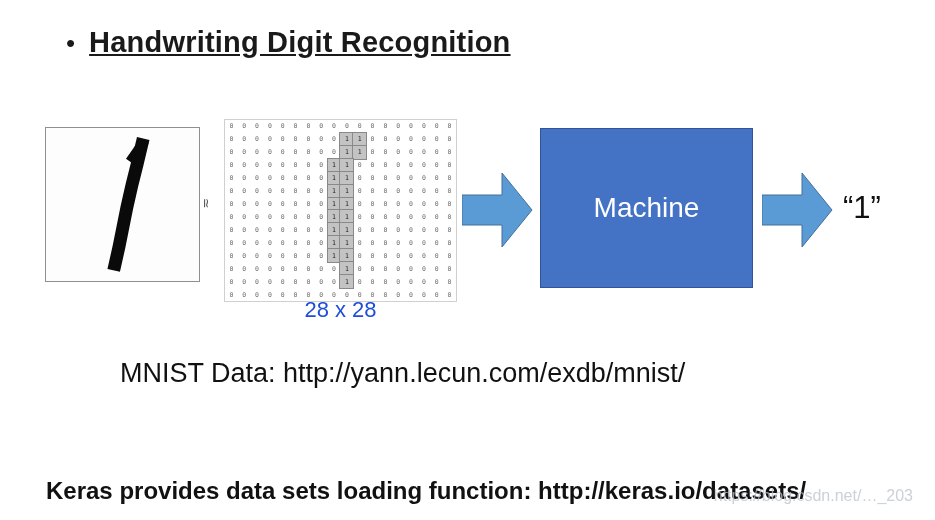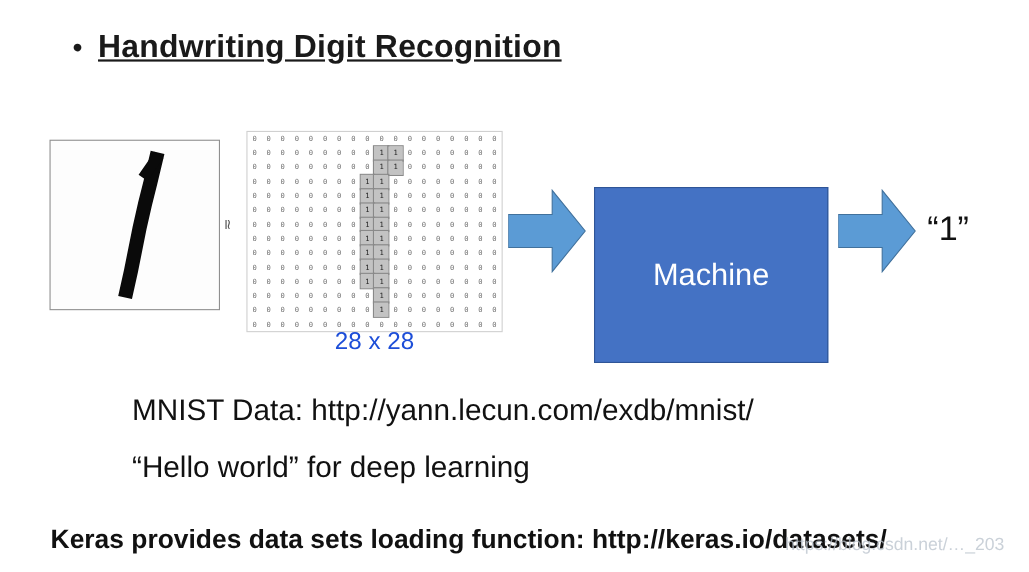--- a/index.html
+++ b/index.html
@@ -27,21 +27,21 @@
   .matrix-label{position:absolute;left:224px;top:297px;width:233px;text-align:center;
     font-size:22px;color:#1d4ed8;}
   
   .block-arrow{position:absolute;width:72px;height:78px;}
   .arrow-1{left:462px;top:171px;}
   .arrow-2{left:762px;top:171px;}
   .block-arrow polygon{fill:var(--arrow);stroke:var(--arrow_border);stroke-width:1;}
   
   .machine-box{position:absolute;left:540px;top:128px;width:213px;height:160px;
     background:var(--machine_fill);border:1px solid var(--machine_border);box-sizing:border-box;
-    display:flex;align-items:center;justify-content:center;margin-top:42px;}
+    display:flex;align-items:center;justify-content:center;}
   .machine-label{color:#ffffff;font-size:28px;}
   
   .output-label{position:absolute;left:843px;top:190px;font-size:31px;color:#111;}
   
   .line1{position:absolute;left:120px;top:358px;font-size:27px;color:#111;}
   .line2{position:absolute;left:120px;top:410px;font-size:27px;color:#111;}
   .line3{position:absolute;left:46px;top:477px;font-size:24px;color:#111;font-weight:bold;}
   
   .watermark{position:absolute;right:22px;top:487px;font-size:16px;color:#b9c2cc;
     opacity:0.75;pointer-events:none;}
@@ -329,18 +329,17 @@
     <span class="machine-label">Machine</span>
   </div>
 
   <svg class="block-arrow arrow-2" viewBox="0 0 72 78">
     <polygon points="0,24 40,24 40,2 70,39 40,76 40,54 0,54"></polygon>
   </svg>
 
   <div class="output-label">“1”</div>
 
   <div class="line1">MNIST Data: http://yann.lecun.com/exdb/mnist/</div>
-  <div class="line2">“Hello world” for deep learning</div>
   <div class="line3">Keras provides data sets loading function: http://keras.io/datasets/</div>
 
   <div class="watermark">https://blog.csdn.net/…_203</div>
 
 </div>
 
 </body></html>

